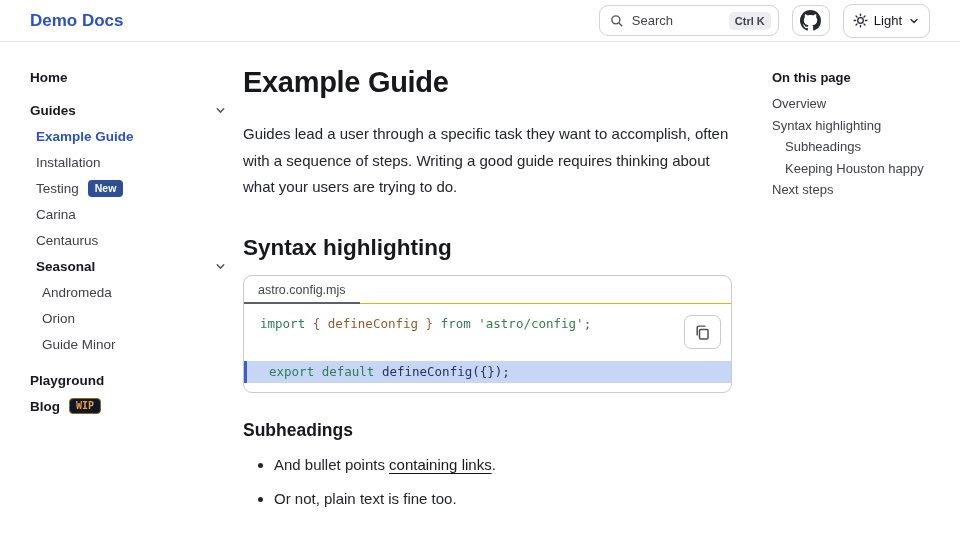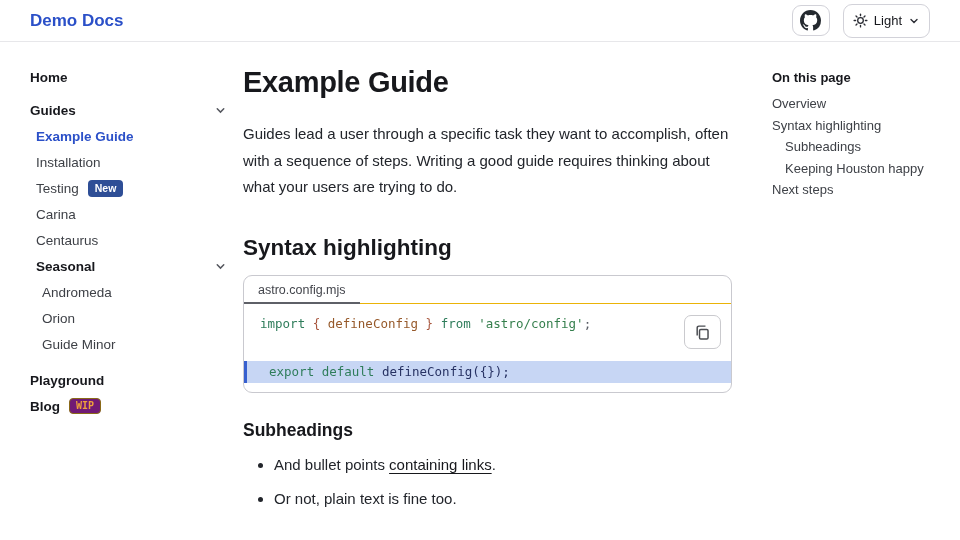--- a/index.html
+++ b/index.html
@@ -49,21 +49,21 @@
   .srow.grp3 { margin-top:10px; }
   .ind1 { padding-left:6px; }
   .ind2 { padding-left:12px; }
   .srow.active { color:#2b50c8; font-weight:600; }
   .caret { margin-left:auto; display:flex; color:#55575e; }
   .badge-new {
     margin-left:9px; background:#2e4e96; color:#fff; border-radius:4px;
     padding:2px 7px 3px; font-size:10.5px; font-weight:bold;
   }
   .badge-wip {
-    margin-left:9px; background:#701a75; color:#eea13b; border:1px solid #8a6a17;
+    margin-left:9px; background:#0f172a; color:#eea13b; border:1px solid #8a6a17;
     border-radius:4px; padding:1px 6px 2px; font-size:10px; font-weight:bold;
     font-family:"DejaVu Sans Mono","Liberation Mono",monospace;
   }
   
   .content { flex:0 0 495px; width:495px; padding:24px 0 0 6px; }
   .content h1 { margin:0; font-size:29px; font-weight:700; color:#17181c; letter-spacing:-0.3px; }
   .content p { margin:22px 0 0; font-size:15px; line-height:1.78; color:#22252b; width:489px; }
   .content h2 { margin:34px 0 0; font-size:22.5px; font-weight:700; color:#17181c; }
   .content p.sec { margin:16px 0 0; }
   .content h3 { margin:27px 0 0; font-size:17.5px; font-weight:700; color:#17181c; }
@@ -107,20 +107,30 @@
   .toc a { display:block; color:#3e4147; margin-bottom:7.5px; line-height:14px; cursor:pointer; text-decoration:none; }
   .toc a.lvl2 { padding-left:13px; }
   svg { display:block; }
 </style>
 </head>
 <body>
 
 <header class="site-header">
   <a class="site-title">Demo Docs</a>
   <div class="hdr-right">
+    <button class="search-btn">
+      <span>
+        <svg width="14" height="14" viewBox="0 0 16 16" fill="none" stroke="#55575e" stroke-width="1.6">
+          <circle cx="6.7" cy="6.7" r="4.6"></circle>
+            <line x1="10.2" y1="10.2" x2="14" y2="14"></line>
+        </svg>
+      </span>
+      <span>Search</span>
+      <span class="search-kbd">Ctrl K</span>
+    </button>
     <a class="icon-btn">
       <span>
         <svg width="21" height="21" viewBox="0 0 16 16" fill="#24292f">
           <path d="M8 0C3.58 0 0 3.58 0 8c0 3.54 2.29 6.53 5.47 7.59.4.07.55-.17.55-.38 0-.19-.01-.82-.01-1.49-2.01.37-2.53-.49-2.69-.94-.09-.23-.48-.94-.82-1.13-.28-.15-.68-.52-.01-.53.63-.01 1.08.58 1.23.82.72 1.21 1.87.87 2.33.66.07-.52.28-.87.51-1.07-1.78-.2-3.64-.89-3.64-3.95 0-.87.31-1.59.82-2.15-.08-.2-.36-1.02.08-2.12 0 0 .67-.21 2.2.82.64-.18 1.32-.27 2-.27s1.36.09 2 .27c1.53-1.04 2.2-.82 2.2-.82.44 1.1.16 1.92.08 2.12.51.56.82 1.27.82 2.15 0 3.07-1.87 3.75-3.65 3.95.29.25.54.73.54 1.48 0 1.07-.01 1.93-.01 2.2 0 .21.15.46.55.38A8.01 8.01 0 0 0 16 8c0-4.42-3.58-8-8-8z"></path>
         </svg>
       </span>
     </a>
     <button class="theme-btn">
       <span>
         <svg width="15" height="15" viewBox="0 0 16 16" fill="none" stroke="#2a2c33" stroke-width="1.4" stroke-linecap="round">

